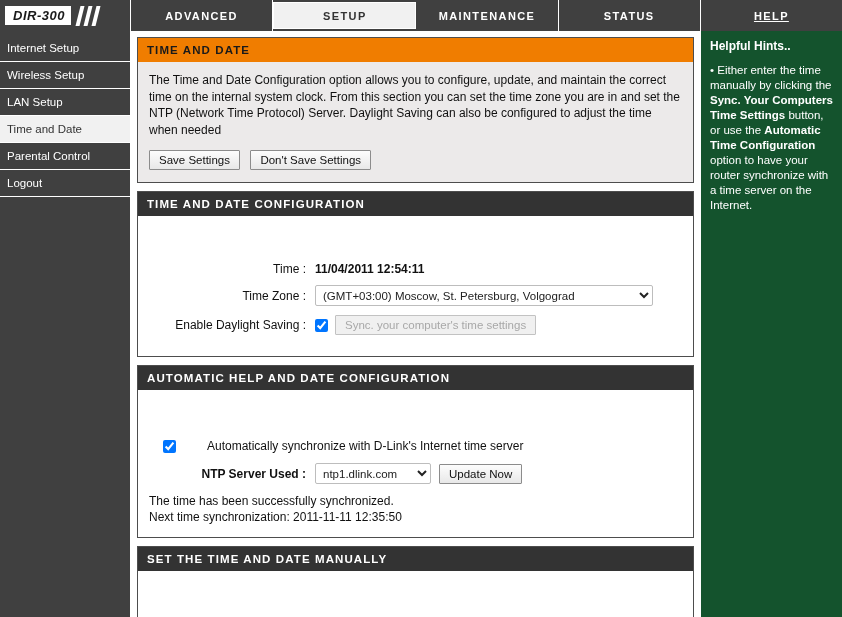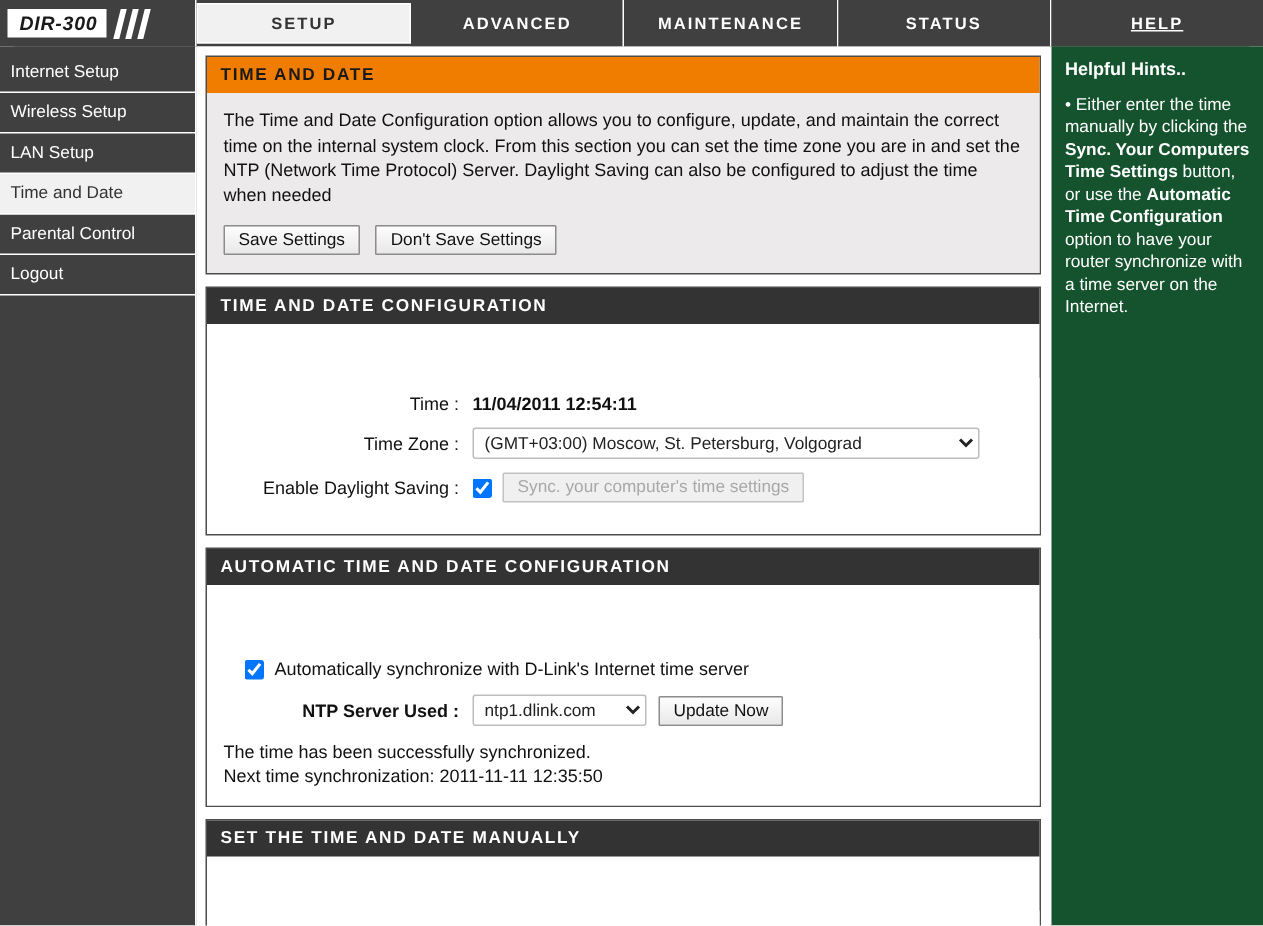--- a/index.html
+++ b/index.html
@@ -124,22 +124,22 @@
   <div class="topbar">
     <div class="logo-cell">
       <div class="logo-plate">DIR-300</div>
       <div class="logo-bars">
           <i></i>
           <i></i>
           <i></i>
         </div>
     </div>
     <div class="tabs">
+      <div class="tab">ADVANCED</div>
       <div class="tab active">SETUP</div>
-      <div class="tab">ADVANCED</div>
       <div class="tab">MAINTENANCE</div>
       <div class="tab">STATUS</div>
       <div class="tab">HELP</div>
     </div>
   </div>
 
   <div class="body">
 
     <div class="sidebar">
       <div class="side-item">Internet Setup</div>
@@ -182,24 +182,24 @@
             <div class="inline">
               <input class="chk" type="checkbox" checked="" style="">
               <button class="btn disabled">Sync. your computer's time settings</button>
             </div>
           </div>
 
         </div>
       </div>
 
       <div class="panel">
-        <div class="panel-head">AUTOMATIC TIME AND DATE CONFIGURATION</div>
+        <div class="panel-head">AUTOMATIC HELP AND DATE CONFIGURATION</div>
         <div class="panel-body white">
 
-          <div class="inline" style="margin:2px 0 9px 14px;">
+          <div class="inline" style="margin:2px 0 9px 14px;gap:24px;">
             <input class="chk" type="checkbox" checked="" style="">
             <span class="note">Automatically synchronize with D-Link's Internet time server</span>
           </div>
 
           <div class="inline" style="margin:0 0 9px 0;">
             <div class="flabel bold-lbl">NTP Server Used :</div>
             <select class="sel sel-ntp">
               <option>ntp1.dlink.com</option>
             </select>
             <button class="btn" style="margin-left:8px;">Update Now</button>

